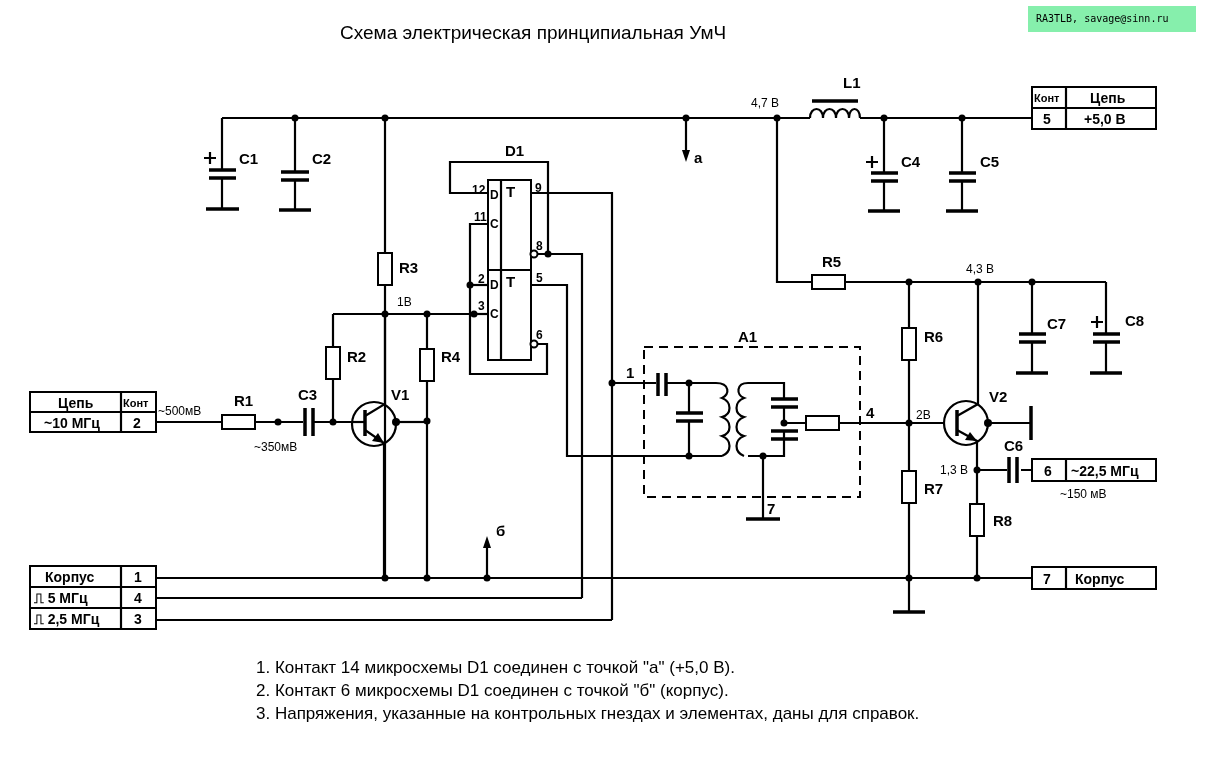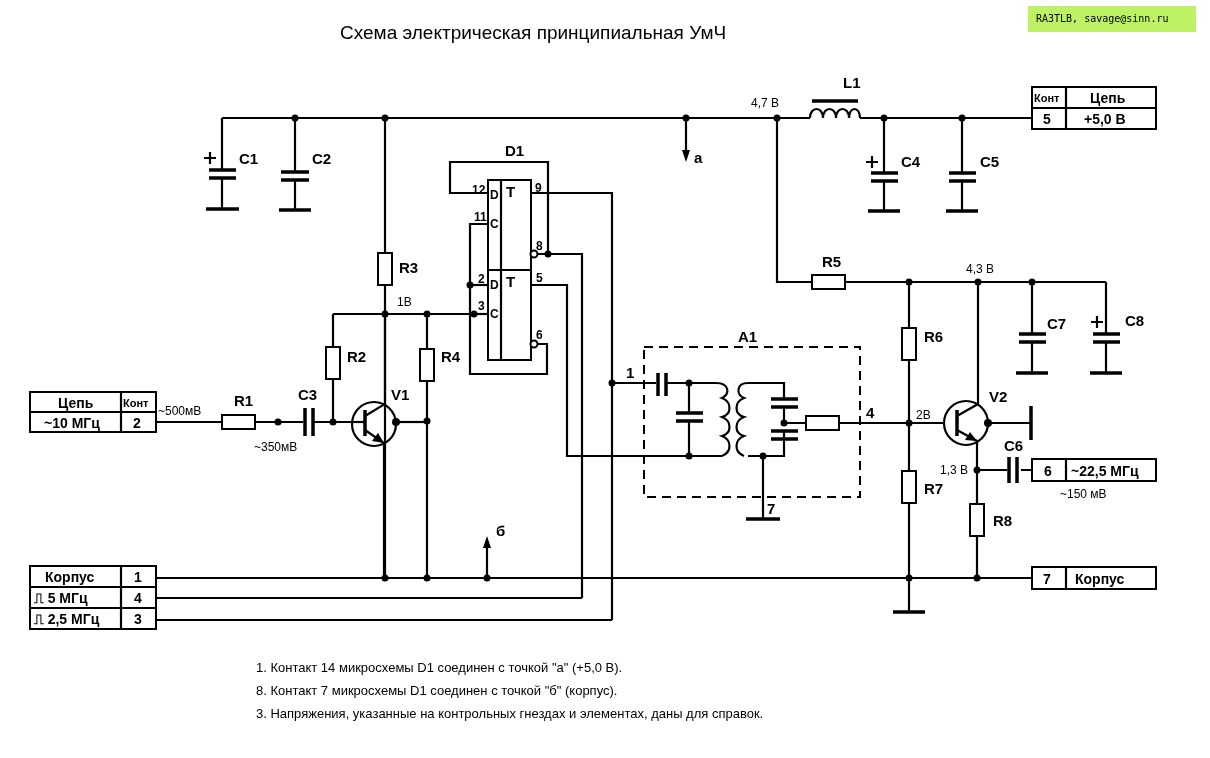--- a/index.html
+++ b/index.html
@@ -1,30 +1,30 @@
 <!DOCTYPE html>
 <html><head>
 <meta charset="utf-8">
 <style>
   html,body{margin:0;padding:0;background:#ffffff;}
   body{width:1210px;height:758px;position:relative;overflow:hidden;font-family:"Liberation Sans",sans-serif;color:#000;}
   #title{position:absolute;left:340px;top:22px;font-size:19px;font-family:"Liberation Sans",sans-serif;white-space:nowrap;}
-  #credit{position:absolute;left:1028px;top:6px;width:168px;height:26px;background:#bef264;font-family:"DejaVu Sans Mono",monospace;font-size:10px;line-height:26px;padding-left:8px;box-sizing:border-box;white-space:nowrap;}
+  #credit{position:absolute;left:1028px;top:6px;width:168px;height:26px;background:#86efac;font-family:"DejaVu Sans Mono",monospace;font-size:10px;line-height:26px;padding-left:8px;box-sizing:border-box;white-space:nowrap;}
   svg{position:absolute;left:0;top:0;}
   .w{stroke:#000;stroke-width:2.2;fill:none;}
   .thick{stroke:#000;stroke-width:3.5;fill:none;}
   .box{stroke:#000;stroke-width:2;fill:#fff;}
   .dash{stroke:#000;stroke-width:2;fill:none;stroke-dasharray:9,6;}
   .dot{fill:#000;}
   .lbl{font-family:"Liberation Sans",sans-serif;font-weight:bold;font-size:15px;fill:#000;}
   .pin{font-family:"Liberation Sans",sans-serif;font-weight:bold;font-size:12px;fill:#000;}
   .volt{font-family:"Liberation Sans",sans-serif;font-size:12px;fill:#000;}
   .tbl{font-family:"Liberation Sans",sans-serif;font-weight:bold;font-size:14px;fill:#000;}
   .tblsm{font-family:"Liberation Sans",sans-serif;font-weight:bold;font-size:11px;fill:#000;}
-  #notes{position:absolute;left:256px;top:656px;font-size:13px;line-height:23px;font-family:"Liberation Sans",sans-serif;}
+  #notes{position:absolute;left:256px;top:656px;font-size:17px;line-height:23px;font-family:"Liberation Sans",sans-serif;}
   #notes div{white-space:nowrap;}
 </style>
 </head>
 <body>
 
 <div id="title">Схема электрическая принципиальная УмЧ</div>
 <div id="credit">RA3TLB, savage@sinn.ru</div>
 
 <svg width="1210" height="758" viewBox="0 0 1210 758">
 
@@ -315,15 +315,15 @@
     <text class="tbl" x="34" y="603">⎍ 5 МГц</text>
     <text class="tbl" x="134" y="603">4</text>
     <text class="tbl" x="34" y="624">⎍ 2,5 МГц</text>
     <text class="tbl" x="134" y="624">3</text>
     <path class="w" d="M156,598 H582 M156,620 H612"></path>
   </g>
 </svg>
 
 <div id="notes">
   <div>1. Контакт 14 микросхемы D1 соединен с точкой "а" (+5,0 В).</div>
-  <div>8. Контакт 7 микросхемы D1 соединен с точкой "б" (корпус).</div>
+  <div>2. Контакт 6 микросхемы D1 соединен с точкой "б" (корпус).</div>
   <div>3. Напряжения, указанные на контрольных гнездах и элементах, даны для справок.</div>
 </div>
 
 </body></html>

